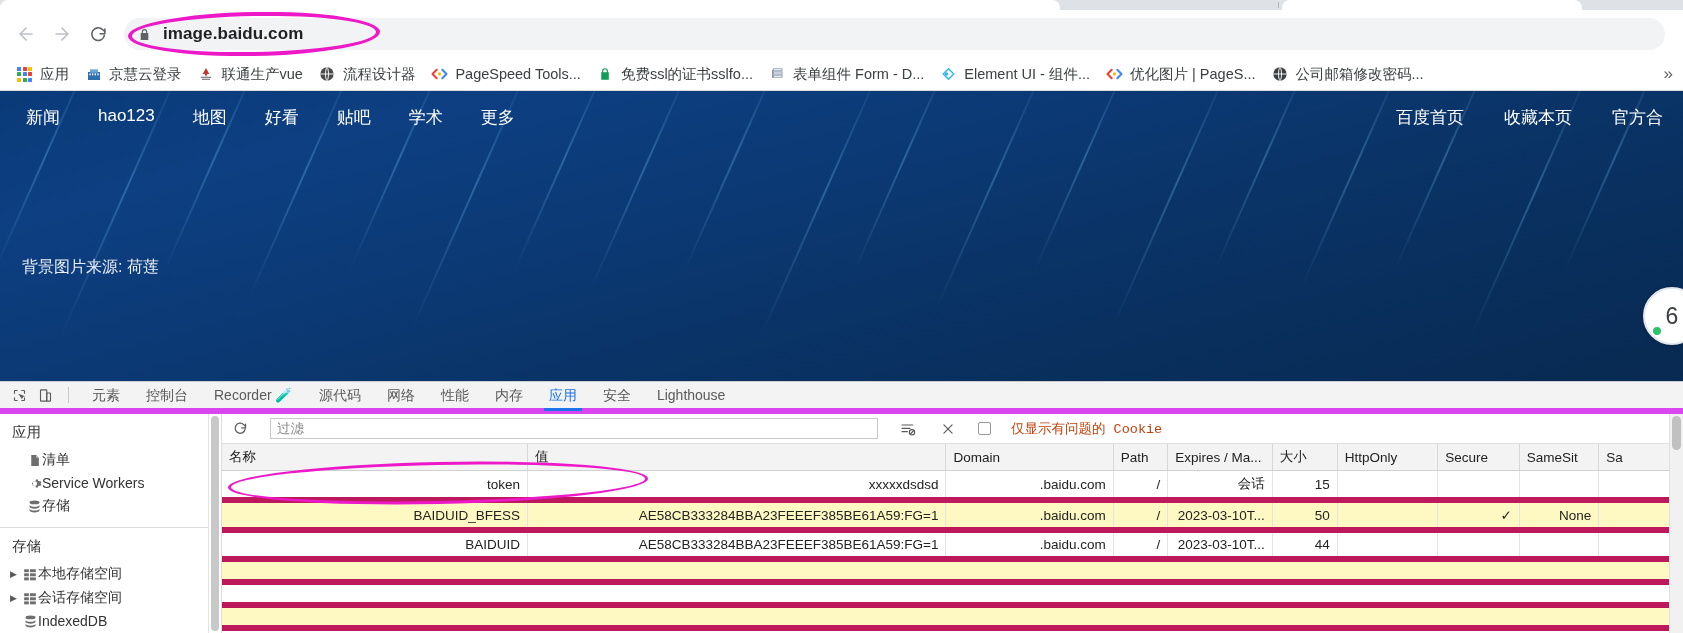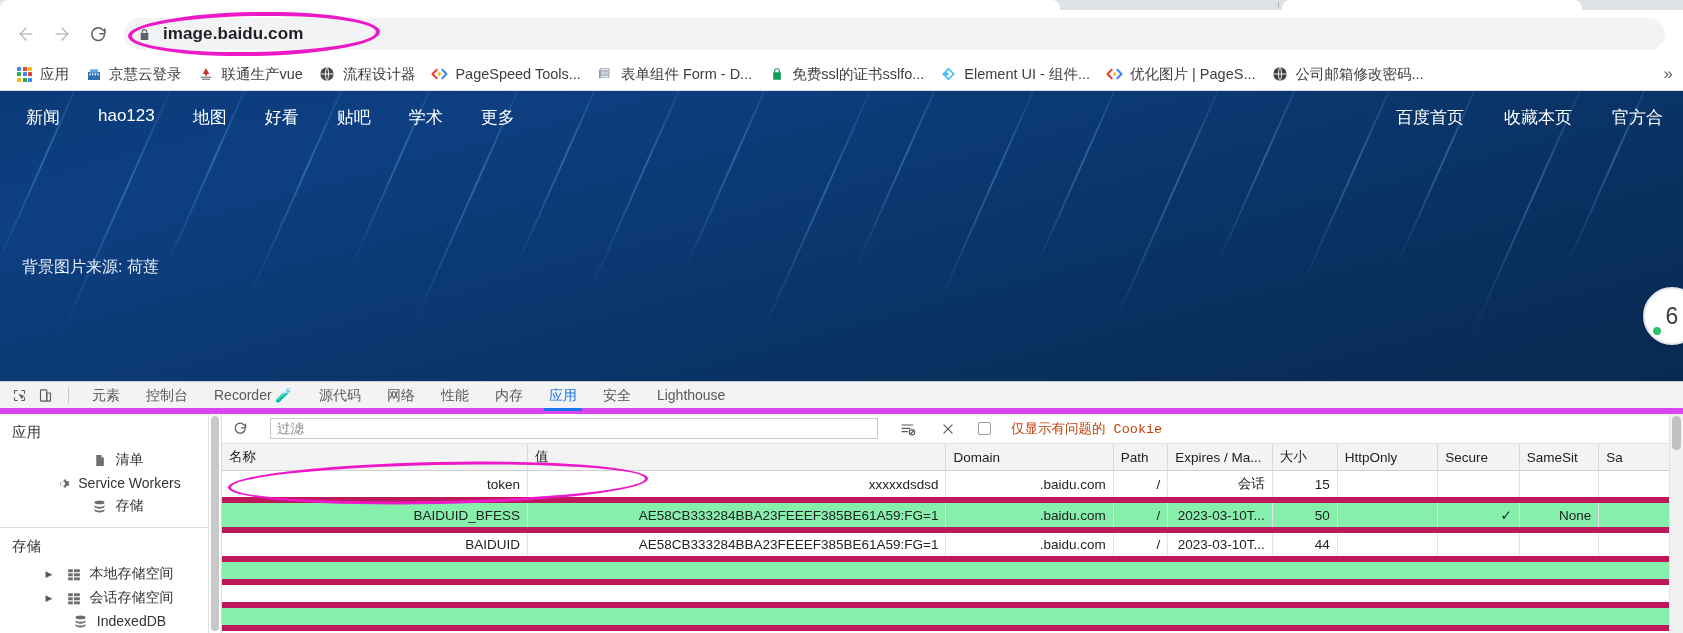--- a/index.html
+++ b/index.html
@@ -111,21 +111,21 @@
   .dt-tab.active:after { content:""; position:absolute; left:8px; right:8px; bottom:0; height:3px; background:#1a73e8; }
 
   .dt-body { flex:1 1 auto; display:flex; min-height:0; }
 
   .dt-side {
     width:222px; flex:0 0 222px; background:#fff;
     border-right:1px solid #dcdcdc; font-size:14px; color:#333;
     position:relative; overflow:hidden;
   }
   .side-head { padding:9px 12px 6px 12px; font-size:14.5px; color:#333; }
-  .side-item { display:flex; align-items:center; gap:8px; padding:3px 12px 3px 26px;justify-content:center; }
+  .side-item { display:flex; align-items:center; padding:3px 12px 3px 26px; }
   .side-item .sico { width:16px; height:16px; flex:0 0 auto; display:flex; align-items:center; justify-content:center; }
   .side-sep { height:1px; background:#dcdcdc; margin:9px 0 0 0; }
   .side-item.tree { padding-left:10px; }
   .tri { width:12px; flex:0 0 auto; font-size:9px; color:#5a5a5a; }
 
   .dt-main { flex:1 1 auto; position:relative; min-width:0; display:flex; flex-direction:column; }
   .dt-scroll { width:14px; background:#f1f1f1; border-left:1px solid #e0e0e0;
     position:absolute; right:0; top:0; bottom:0; }
   .dt-scroll .thumb { position:absolute; left:2px; right:2px; top:2px; height:34px; background:#c1c1c1; border-radius:5px; }
   .side-scroll { position:absolute; right:0; top:0; bottom:0; width:13px; background:#fff; border-left:1px solid #e3e3e3; }
@@ -148,21 +148,21 @@
   table.cookies { width:100%; border-collapse:collapse; table-layout:fixed; font-size:13.5px; color:#222; }
   table.cookies th {
     font-weight:normal; text-align:left; background:#f3f3f3;
     border-right:1px solid #d8d8d8; border-bottom:1px solid #d0d0d0;
     padding:4px 7px; height:24px; white-space:nowrap; overflow:hidden;
   }
   table.cookies td {
     border-right:1px solid #e4e4e4; border-bottom:6px solid #be185d;
     padding:4px 7px; height:23px; white-space:nowrap; overflow:hidden; text-overflow:ellipsis;text-align:right;
   }
-  table.cookies tr.alt td { background:#86efac;margin-left:46px; }
+  table.cookies tr.alt td { background:#fef9c3;margin-left:46px; }
   td.num { text-align:right; }
   td.ck { text-align:center; }
   tr.blank td { height:23px; }
 
   .ellipse-row {
     position:absolute; left:6px; top:18px;
     width:420px; height:42px;
     border:3.5px solid #ed18c8; border-radius:50%;
     pointer-events:none; z-index:25;
     transform:rotate(-1.2deg);
@@ -272,35 +272,35 @@
             <path d="M8 4L2 10l6 6" stroke="#ea4335" stroke-width="3" fill="none" stroke-linecap="round" stroke-linejoin="round"></path>
             <path d="M16 4l6 6-6 6" stroke="#4285f4" stroke-width="3" fill="none" stroke-linecap="round" stroke-linejoin="round"></path>
             <circle cx="12" cy="10" r="2.4" fill="#fbbc05"></circle>
           </svg>
       </span>
       <span class="bmlabel">PageSpeed Tools...</span>
     </div>
 
     <div class="bm">
       <span class="ico">
+        <svg width="14" height="16" viewBox="0 0 24 24" fill="#0f9d58">
+            <path d="M17 9V7a5 5 0 0 0-10 0v2H5.5v13h13V9H17zm-8-2a3 3 0 0 1 6 0v2H9V7z"></path>
+          </svg>
+      </span>
+      <span class="bmlabel">免费ssl的证书sslfo...</span>
+    </div>
+
+    <div class="bm">
+      <span class="ico">
         <svg width="16" height="16" viewBox="0 0 24 24">
             <path d="M5 4h13v3H5zM5 9h13v3H5zM5 14h13v3H5z" fill="none" stroke="#9aa6b5" stroke-width="1.6"></path>
             <path d="M4 6v12" stroke="#7f8a99" stroke-width="1.6"></path>
           </svg>
       </span>
       <span class="bmlabel">表单组件 Form - D...</span>
-    </div>
-
-    <div class="bm">
-      <span class="ico">
-        <svg width="14" height="16" viewBox="0 0 24 24" fill="#0f9d58">
-            <path d="M17 9V7a5 5 0 0 0-10 0v2H5.5v13h13V9H17zm-8-2a3 3 0 0 1 6 0v2H9V7z"></path>
-          </svg>
-      </span>
-      <span class="bmlabel">免费ssl的证书sslfo...</span>
     </div>
 
     <div class="bm">
       <span class="ico">
         <svg width="17" height="16" viewBox="0 0 24 24">
             <path d="M12 4l8 8-8 8-8-8z" fill="none" stroke="#29b6f6" stroke-width="2"></path>
             <circle cx="9" cy="12" r="2.6" fill="#29b6f6"></circle>
           </svg>
       </span>
       <span class="bmlabel">Element UI - 组件...</span>

